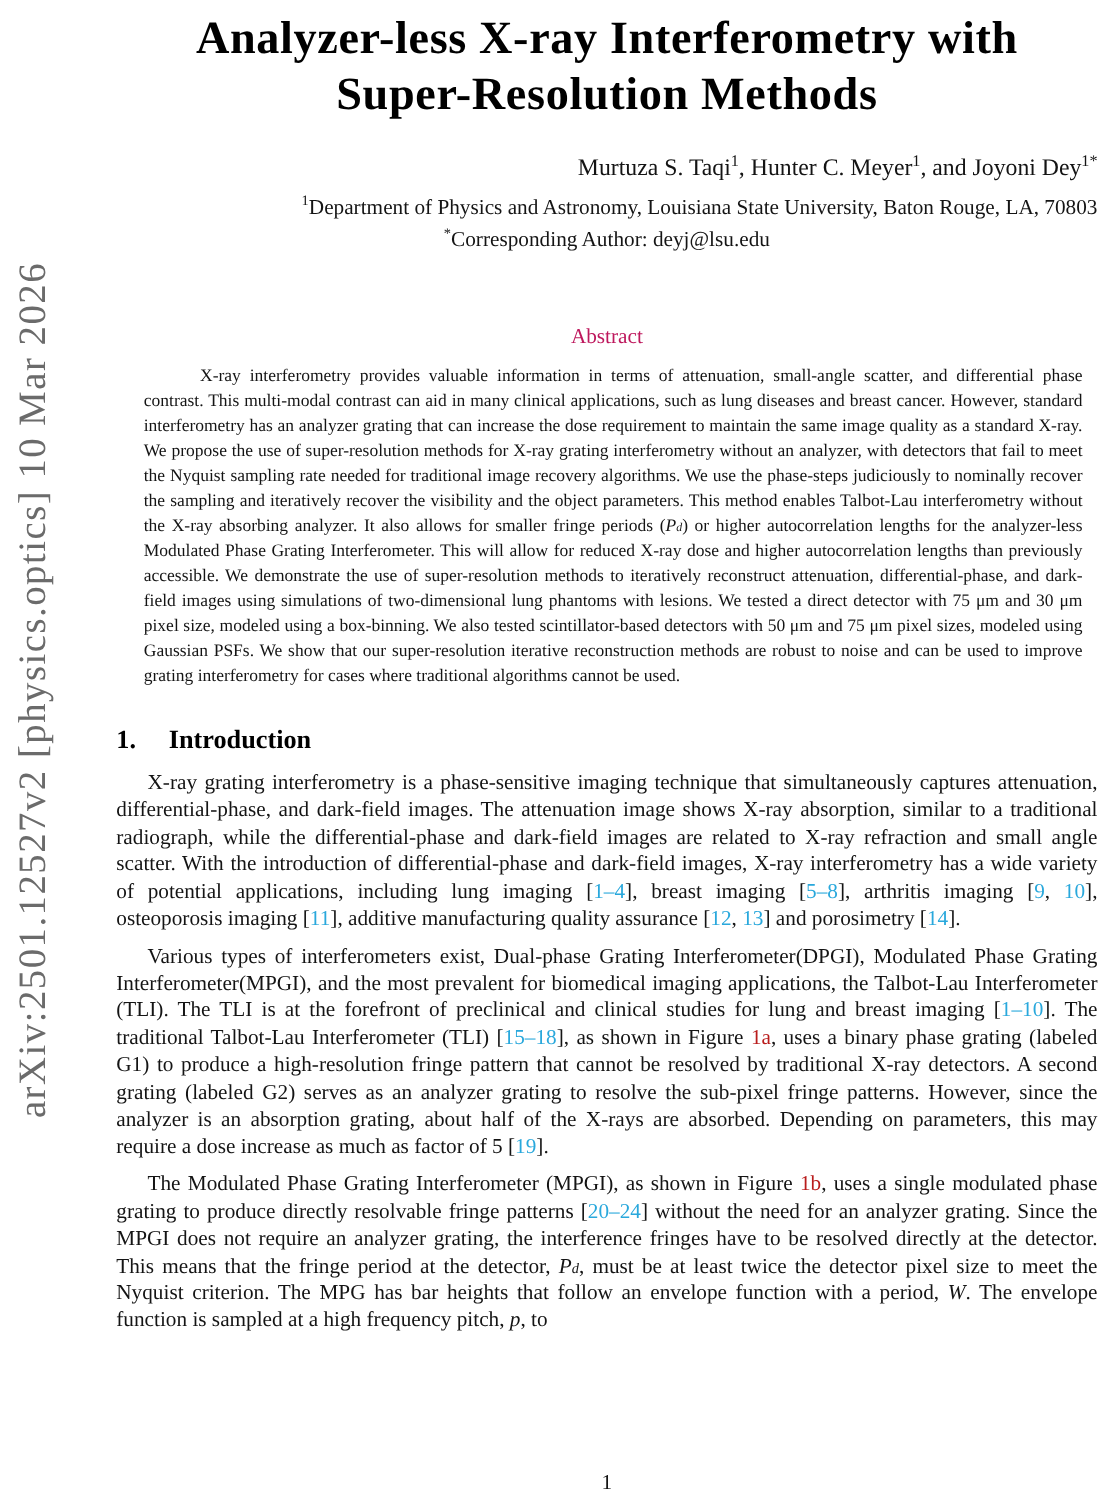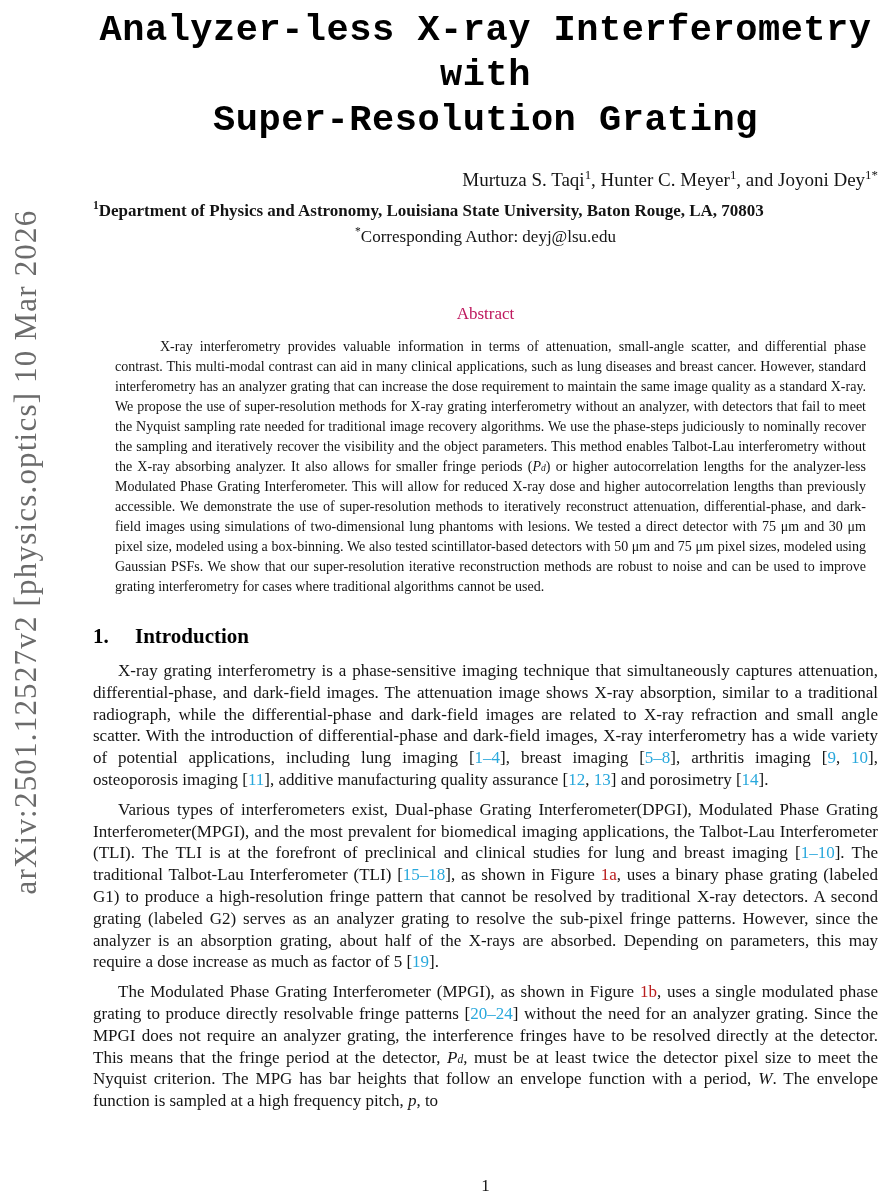--- a/index.html
+++ b/index.html
@@ -17,23 +17,23 @@
     white-space: nowrap;
     font-size: 31px; letter-spacing: 1.2px;
     color: #6b6b6b;
   }
   .content { position: absolute; left: 93px; top: 0; width: 785px; }
   .title {
     margin: 8px 0 0; text-align: center;
     font-size: 37px; line-height: 45px; font-weight: 700;
     letter-spacing: 0.5px; color: #000;
   }
-  .title .tl { display: block; font-family: Liberation Mono, monospace; }
+  .title .tl { display: block; }
   .authors { margin: 26px 0 0; text-align: right; font-size: 19px; }
-  .affiliation { margin: 10px 0 0; text-align: left; font-size: 17px; font-weight: bold; }
+  .affiliation { margin: 10px 0 0; text-align: right; font-size: 17px; }
   .corresponding { margin: 6px 0 10px; text-align: center; font-size: 17px; }
   .abstract-heading { margin: 57px 0 13px; text-align: center; font-size: 17px; font-weight: 400; color: #be185d; }
   .abstract-body {
     margin: 12px 12px 0 22px;
     font-size: 14px; line-height: 20px;
     text-align: justify; text-indent: 45px;
   }
   .section-heading { margin: 27px 0 0; font-size: 21px; font-weight: 700; color: #000; }
   .sec-num { margin-right: 21px; }
   .body-par {
@@ -51,21 +51,21 @@
   .s-sup  { font-size: 68%; vertical-align: super; line-height: 0; }
 </style>
 </head>
 <body>
 
 <div class="stamp">arXiv:2501.12527v2  [physics.optics]  10 Mar 2026</div>
 
 <div class="content">
   <h1 class="title">
     <span class="tl">Analyzer-less X-ray Interferometry with</span>
-    <span class="tl">Super-Resolution Grating</span>
+    <span class="tl">Super-Resolution Methods</span>
   </h1>
 
   <p class="authors"><span>Murtuza S. Taqi</span><span class="s-sup">1</span><span>, Hunter C. Meyer</span><span class="s-sup">1</span><span>, and Joyoni Dey</span><span class="s-sup">1*</span></p>
   <p class="affiliation"><span class="s-sup">1</span><span>Department of Physics and Astronomy, Louisiana State University, Baton Rouge, LA, 70803</span></p>
   <p class="corresponding"><span class="s-sup">*</span><span>Corresponding Author: deyj@lsu.edu</span></p>
 
   <h2 class="abstract-heading">Abstract</h2>
   <p class="abstract-body"><span>X-ray interferometry provides valuable information in terms of attenuation, small-angle scatter, and differential phase contrast. This multi-modal contrast can aid in many clinical applications, such as lung diseases and breast cancer. However, standard interferometry has an analyzer grating that can increase the dose requirement to maintain the same image quality as a standard X-ray. We propose the use of super-resolution methods for X-ray grating interferometry without an analyzer, with detectors that fail to meet the Nyquist sampling rate needed for traditional image recovery algorithms. We use the phase-steps judiciously to nominally recover the sampling and iteratively recover the visibility and the object parameters. This method enables Talbot-Lau interferometry without the X-ray absorbing analyzer. It also allows for smaller fringe periods (</span><span class="s-i">P</span><span class="s-sub">d</span><span>) or higher autocorrelation lengths for the analyzer-less Modulated Phase Grating Interferometer. This will allow for reduced X-ray dose and higher autocorrelation lengths than previously accessible. We demonstrate the use of super-resolution methods to iteratively reconstruct attenuation, differential-phase, and dark-field images using simulations of two-dimensional lung phantoms with lesions. We tested a direct detector with 75 μm and 30 μm pixel size, modeled using a box-binning. We also tested scintillator-based detectors with 50 μm and 75 μm pixel sizes, modeled using Gaussian PSFs. We show that our super-resolution iterative reconstruction methods are robust to noise and can be used to improve grating interferometry for cases where traditional algorithms cannot be used.</span></p>
 
   <h3 class="section-heading">

